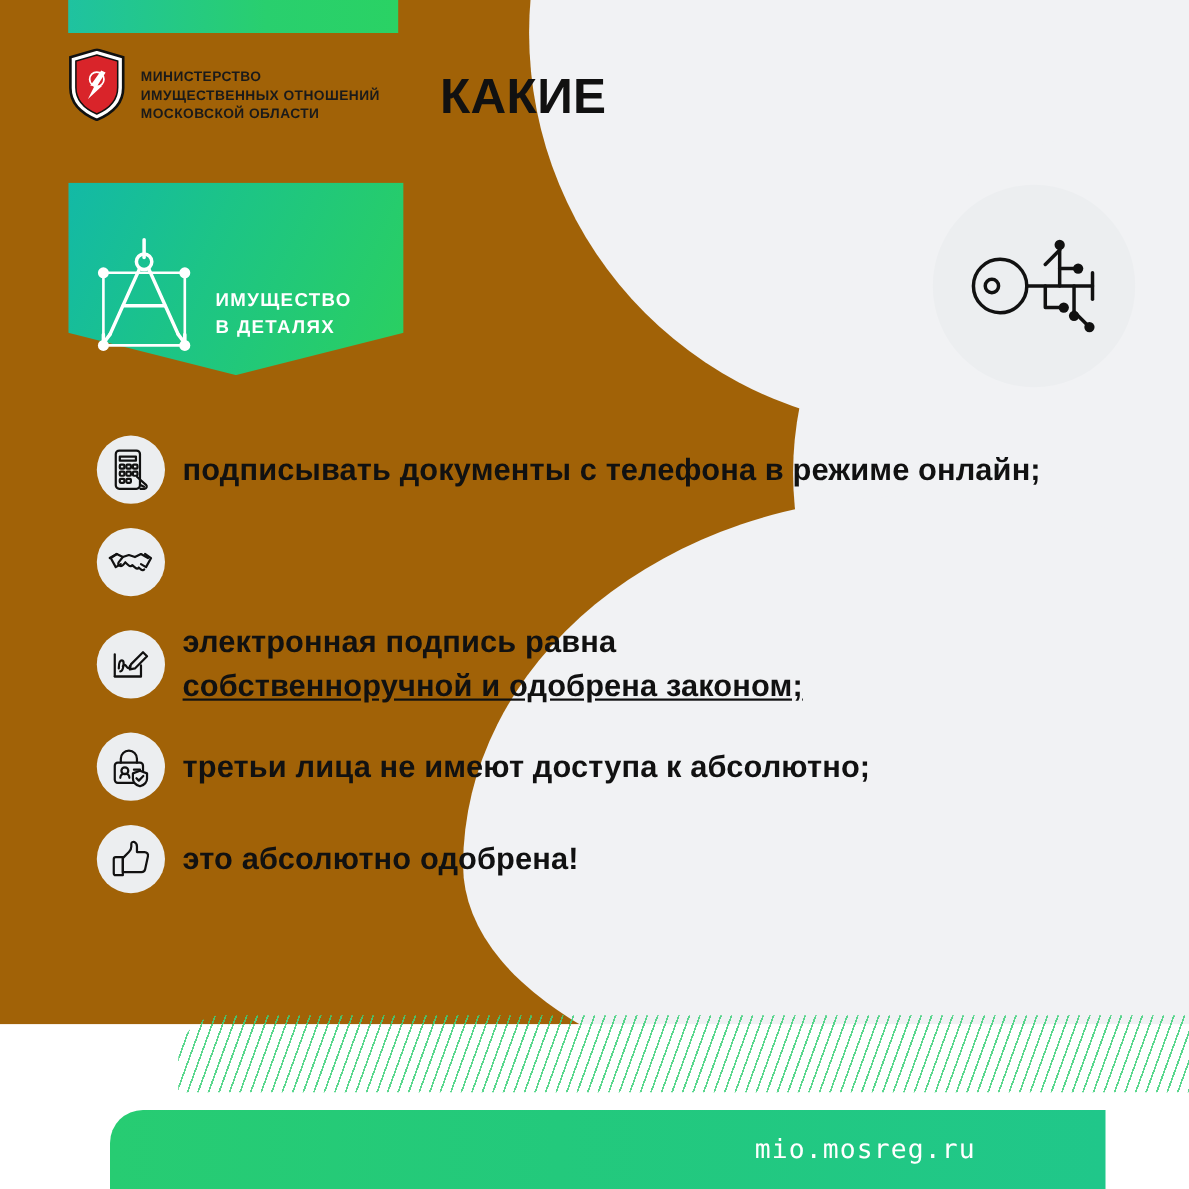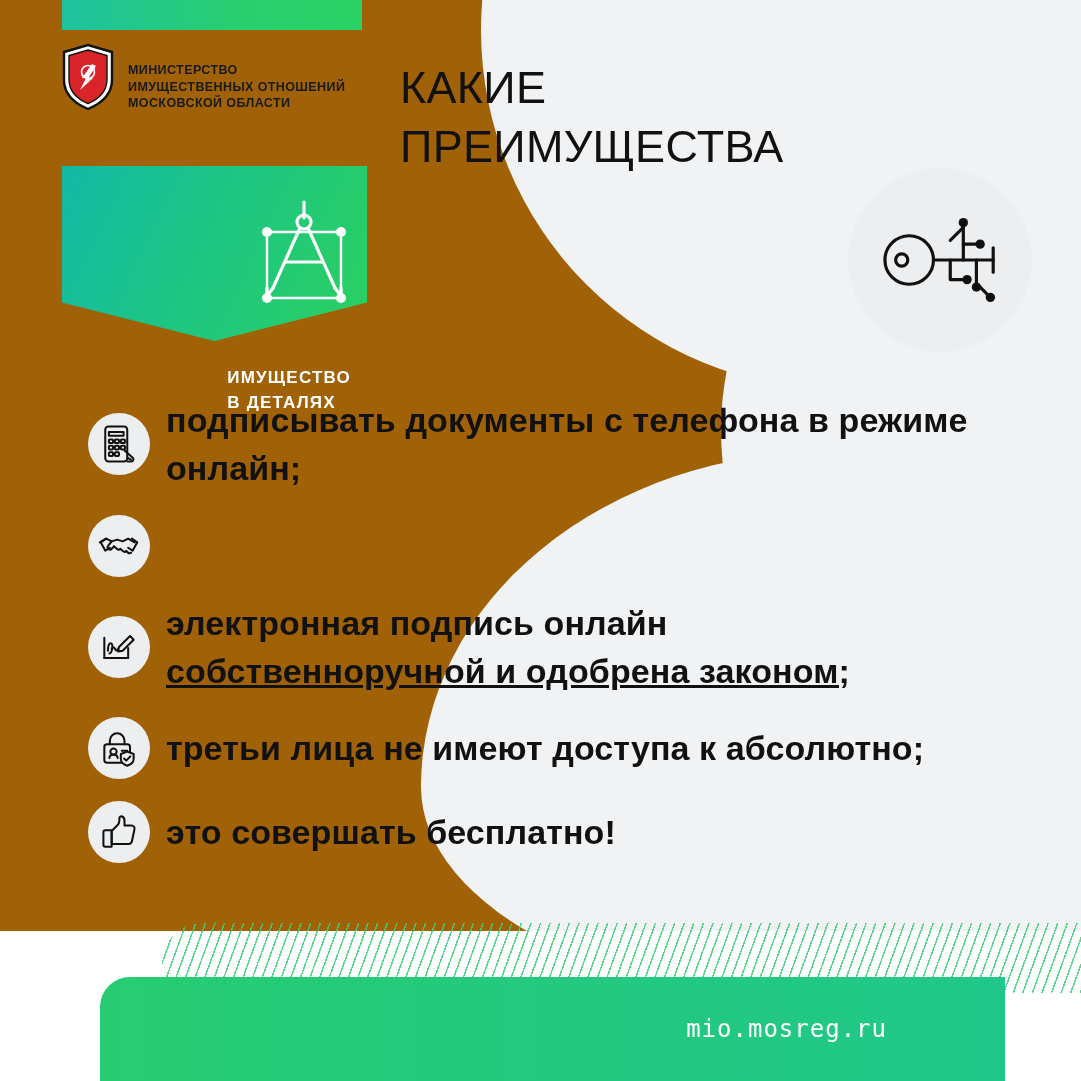--- a/index.html
+++ b/index.html
@@ -106,24 +106,23 @@
   .badge-body {
     position: absolute;
     inset: 0;
     background: linear-gradient(115deg, #13b9a6 0%, #1cc487 40%, #2bd05f 100%);
     clip-path: polygon(0 0, 100% 0, 100% 78%, 50% 100%, 0 78%);
   }
   .badge-inner {
     position: absolute;
     inset: 0;
     display: flex;
-    align-items: flex-end;
+    align-items: center;
     padding: 26px 16px 0 22px;
     gap: 18px;
-    flex-direction: column;
   }
   .compass {
     width: 94px;
     height: 118px;
     flex: 0 0 auto;
   }
   .badge-text {
     padding-top: 38px;
     color: #ffffff;
     font-size: 17px;
@@ -134,21 +133,21 @@
   }
   .badge-text span { display: block; white-space: nowrap; }
 
   
   .headline {
     position: absolute;
     left: 400px;
     top: 58px;
     width: 430px;
     font-size: 45px;
-    font-weight: normal;
+    font-weight: bold;
     line-height: 1.32;
     letter-spacing: 0.3px;
     color: #111111;
     text-transform: uppercase;
   }
   .headline span { display: block; }
 
   
   .key-circle {
     position: absolute;
@@ -180,21 +179,21 @@
     width: 62px;
     height: 62px;
     border-radius: 50%;
     background: #eceef0;
     display: flex;
     align-items: center;
     justify-content: center;
     flex: 0 0 auto;
   }
   .bullet-text {
-    font-size: 34px;
+    font-size: 28px;
     line-height: 1.42;
     color: #111111;
     font-weight: bold;
     letter-spacing: 0.1px;
   }
   .bullet-text .l2 { display: block; text-decoration: underline; }
 
   
   .hatch {
     position: absolute;
@@ -210,21 +209,21 @@
     border-top-left-radius: 40px;
     opacity: 0.85;
   }
 
   
   .footer {
     position: absolute;
     left: 100px;
     bottom: 0;
     width: 905px;
-    height: 104px;
+    height: 72px;
     background: linear-gradient(90deg, #27cc72 0%, #23c97c 45%, #20c78a 100%);
     border-top-left-radius: 30px;
     display: flex;
     align-items: center;
     justify-content: flex-end;
     padding-right: 118px;
     box-sizing: border-box;
   }
   .footer-url {
     color: #ffffff;
@@ -288,21 +287,20 @@
       </span>
       <div class="badge-text">
         <span>ИМУЩЕСТВО</span>
         <span>В ДЕТАЛЯХ</span>
       </div>
     </div>
   </div>
 
   <div class="headline">
     <span>КАКИЕ</span>
-    <span>ПРЕИМУЩЕСТВА</span>
   </div>
 
   <div class="key-circle">
     <svg viewBox="0 0 150 150" width="140" height="140" aria-hidden="true">
       <g fill="none" stroke="#111111" stroke-width="3.4" stroke-linecap="round" stroke-linejoin="round">
         <circle cx="42" cy="75" r="26"></circle>
         <circle cx="34" cy="75" r="6.5"></circle>
         <path d="M68 75 L132 75"></path>
         <path d="M132 62 L132 88"></path>
         <path d="M86 75 L86 96 L100 96"></path>
@@ -372,21 +370,21 @@
           <g fill="none" stroke="#111111" stroke-width="2.2" stroke-linecap="round" stroke-linejoin="round">
             <path d="M8 14 v22 h26 v-11"></path>
             <path d="M8 36 h26"></path>
             <path d="M12 28 c0 -5 1 -8 3 -8 2 0 2 3 1.5 6 -0.5 3 -1.5 5 -3 5"></path>
             <path d="M16 26 c2 -3 3 -1 4 0.6 1 1.6 2 2 3 -1"></path>
             <path d="M24 24 l12 -12 4 4 -12 12 -5 1 1 -5z"></path>
           </g>
         </svg>
       </span>
       <div class="bullet-text">
-        <span>электронная подпись онлайн</span>
+        <span>электронная подпись равна</span>
         <span class="l2">собственноручной и одобрена законом;</span>
       </div>
     </div>
 
     <div class="list-item">
       <span class="bullet-icon">
         <svg viewBox="0 0 48 48" width="44" height="44" aria-hidden="true">
           <g fill="none" stroke="#111111" stroke-width="2.2" stroke-linecap="round" stroke-linejoin="round">
             <path d="M14 20 v-4 a8 8 0 0 1 16 0 v4"></path>
             <rect x="8" y="20" width="28" height="20" rx="3"></rect>
@@ -406,21 +404,21 @@
     <div class="list-item">
       <span class="bullet-icon">
         <svg viewBox="0 0 48 48" width="44" height="44" aria-hidden="true">
           <g fill="none" stroke="#111111" stroke-width="2.2" stroke-linecap="round" stroke-linejoin="round">
             <path d="M9 22 h7 v18 h-7 a2 2 0 0 1 -2 -2 v-14 a2 2 0 0 1 2 -2z"></path>
             <path d="M16 23 l6 -6 c1.6 -1.6 2.4 -3.4 2.4 -5.6 V9 c0 -1.6 1.6 -2.6 3 -1.9 1.6 0.8 2.6 2.5 2.6 4.3 V17 h7.6 c2.2 0 3.8 2 3.3 4.1 l-2.8 13 c-0.4 1.7 -1.9 2.9 -3.6 2.9 H16z"></path>
           </g>
         </svg>
       </span>
       <div class="bullet-text">
-        <span>это совершать бесплатно!</span>
+        <span>это абсолютно одобрена!</span>
       </div>
     </div>
 
   </div>
 
   <div class="hatch"></div>
 
   <div class="footer">
     <span class="footer-url">mio.mosreg.ru</span>
   </div>

